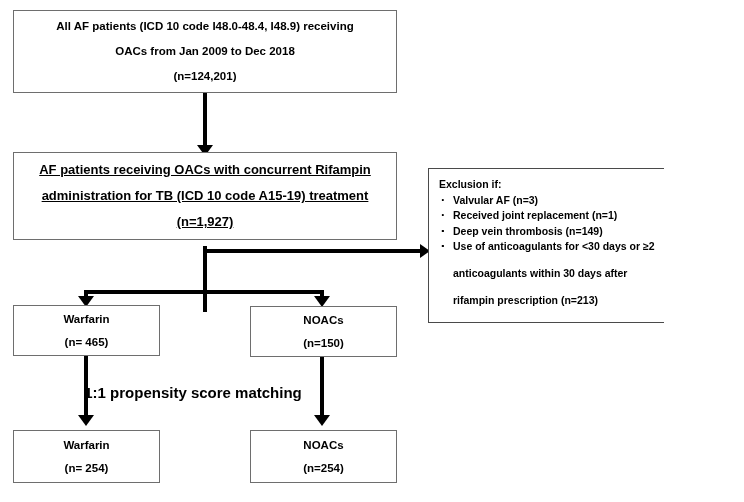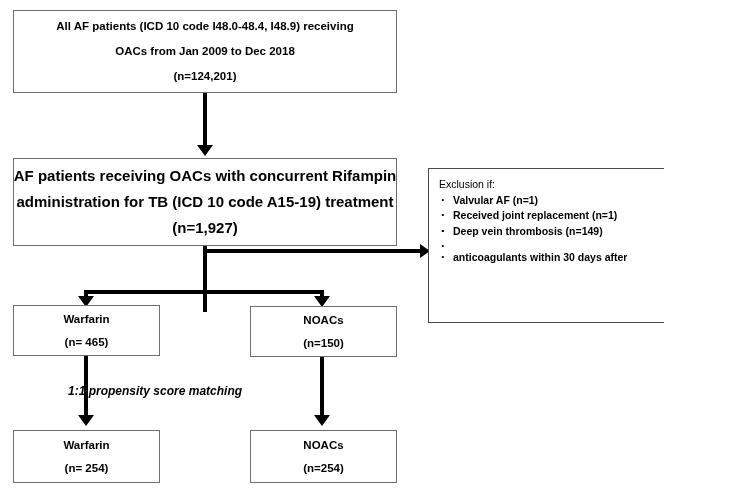--- a/index.html
+++ b/index.html
@@ -38,42 +38,43 @@
   
   #box-cohort {
     left: 13px;  top: 10px;
     width: 384px; height: 83px;
     font-size: 11.5px;
     line-height: 25px;
   }
 
   
   #box-rifampin {
-    left: 13px;  top: 158px;
+    left: 13px;  top: 152px;
     width: 384px; height: 88px;
-    font-size: 15px;
+    font-size: 13px;
     line-height: 26px;
+    text-decoration: underline;
   }
 
   
   #box-exclusion {
     left: 428px; top: 168px;
     width: 299px; height: 155px;
     border: 1px solid #4a4a4a;
     display: block;
     text-align: left;
     padding: 8px 6px 6px 8px;
     font-size: 10.5px;
     font-weight: bold;
     line-height: 15.6px;
   }
   #box-exclusion .excl-title {
     display: block;
     margin: 0 0 0 2px;
-    font-weight: normal;
+    font-weight: bold;
     white-space: nowrap;
   }
   #box-exclusion ul {
     list-style: none;
     margin: 0;
     padding: 0;
   }
   #box-exclusion li {
     position: relative;
     padding-left: 16px;
@@ -143,25 +144,25 @@
     border-top: 7px solid transparent;
     border-bottom: 7px solid transparent;
     border-left: 10px solid #000000;
   }
 
   
   #psm-label {
     position: absolute;
     left: 68px;  top: 384px;
     width: 250px;
-    font-size: 12px;
+    text-align: center;
+    font-size: 15px;
     font-weight: bold;
     color: #000000;
     white-space: nowrap;
-    font-style: italic;
   }
 </style>
 </head>
 <body>
 
 <div id="canvas">
 
   <div class="box" id="box-cohort">
     <span class="line">All AF patients (ICD 10 code I48.0-48.4, I48.9) receiving</span>
     <span class="line">OACs from Jan 2009 to Dec 2018</span>
@@ -186,39 +187,41 @@
   <div class="vline" style="left:84px; top:290px; height:14px;"></div>
   <div class="arrow-down" style="left:78px; top:296px;"></div>
   <div class="vline" style="left:320px; top:290px; height:14px;"></div>
   <div class="arrow-down" style="left:314px; top:296px;"></div>
 
   <div class="box" id="box-exclusion">
     <span class="excl-title">Exclusion if:</span>
     <ul>
       <li>
         <span class="bullet">·</span>
-        <span>Valvular AF (n=1)</span>
+        <span>Valvular AF (n=3)</span>
       </li>
       <li>
         <span class="bullet">·</span>
         <span>Received joint replacement (n=1)</span>
       </li>
       <li>
         <span class="bullet">·</span>
       </li>
       <li>
         <span class="bullet">·</span>
         <span>Deep vein thrombosis (n=149)</span>
       </li>
       <li>
         <span class="bullet">·</span>
       </li>
       <li>
         <span class="bullet">·</span>
+        <span>Use of anticoagulants for &lt;30 days or ≥2</span>
         <span class="sub">anticoagulants within 30 days after</span>
+        <span class="sub">rifampin prescription (n=213)</span>
       </li>
     </ul>
   </div>
 
   <div class="box" id="box-warfarin-pre">
     <span class="line">Warfarin</span>
     <span class="line">(n= 465)</span>
   </div>
 
   <div class="box" id="box-noac-pre">

